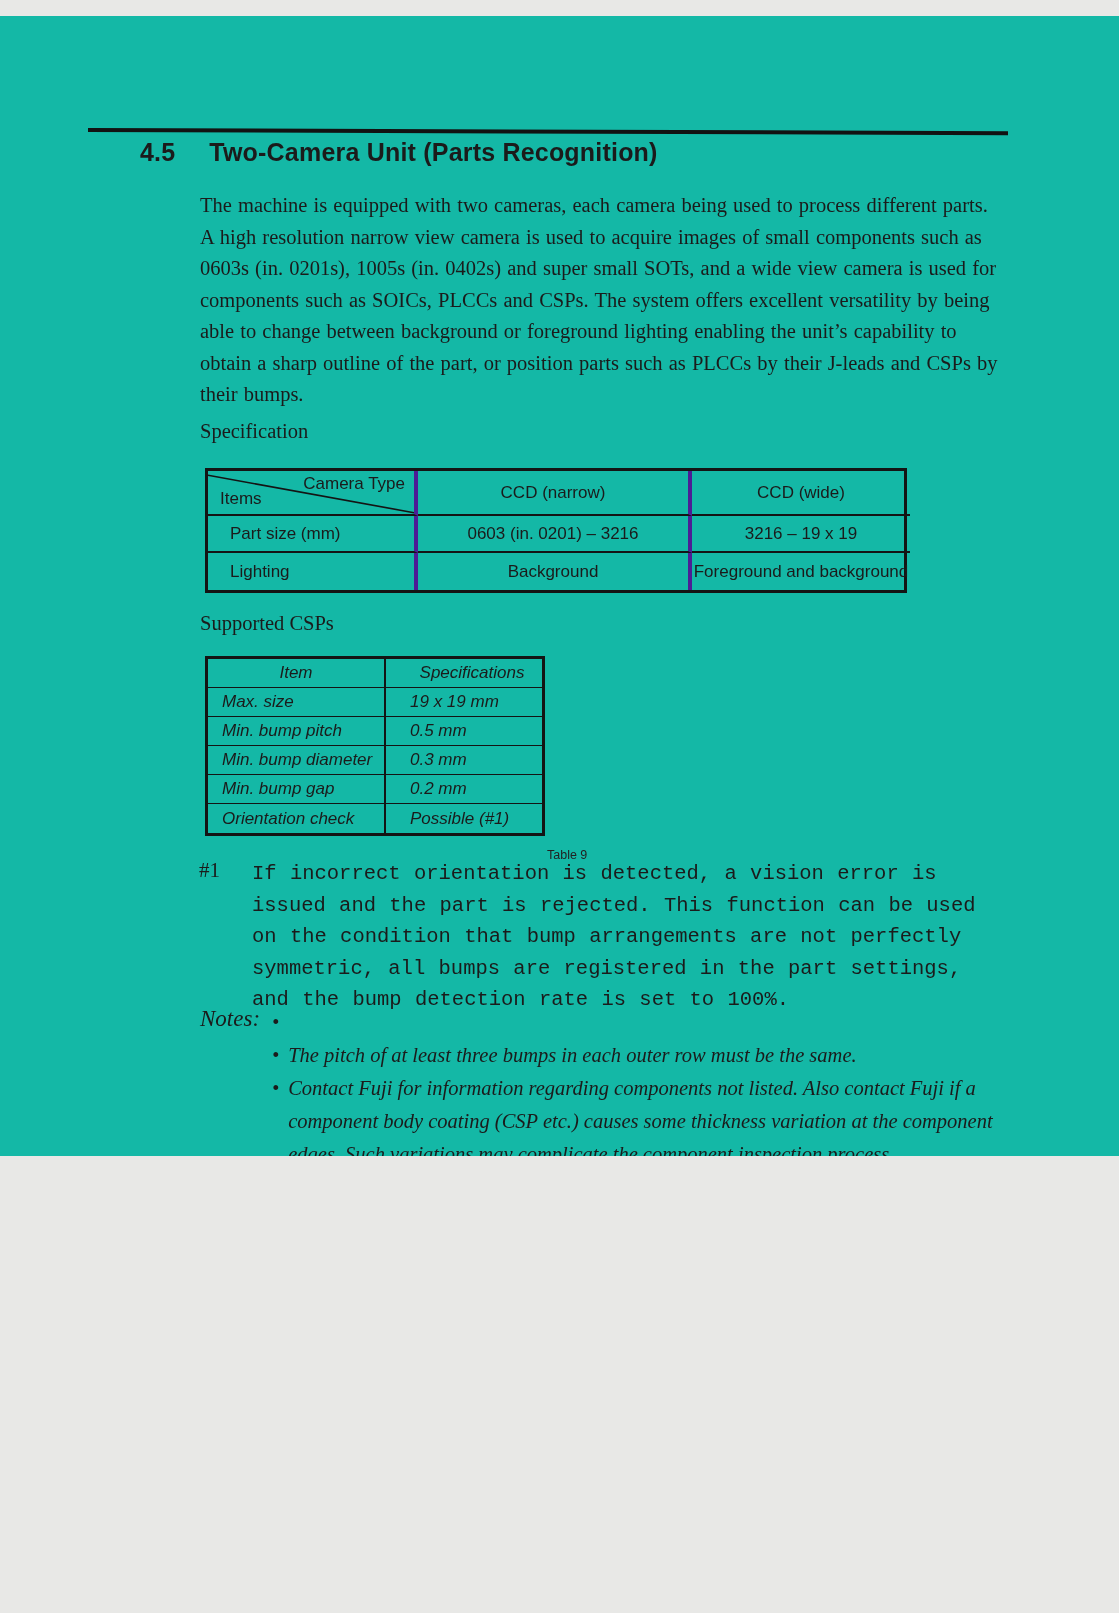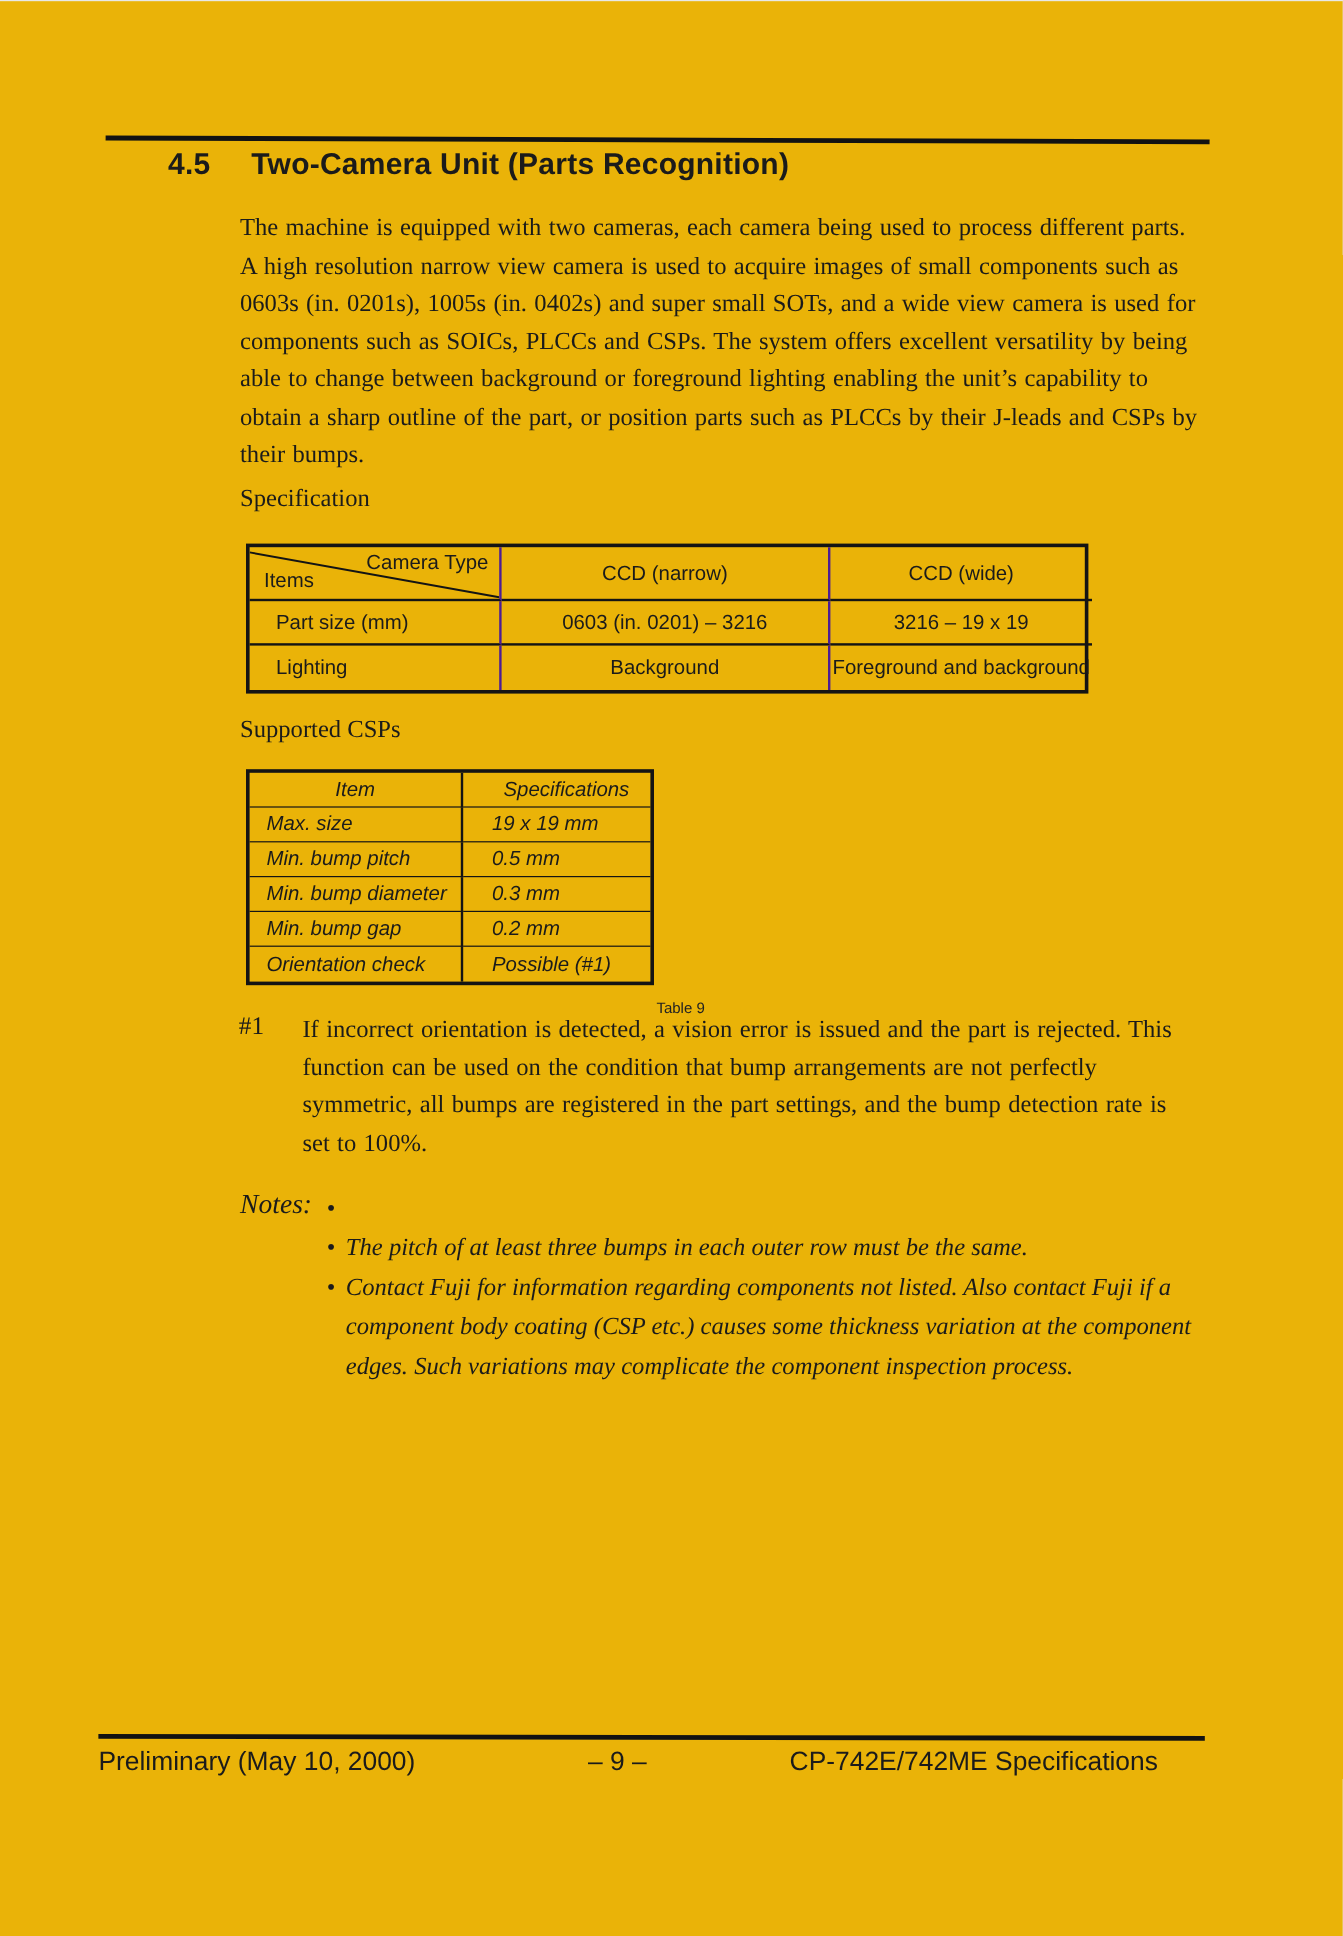--- a/index.html
+++ b/index.html
@@ -1,20 +1,20 @@
 <!DOCTYPE html>
 <html><head>
 <meta charset="utf-8">
 <style>
   html,body{margin:0;padding:0;background:#e8e8e6;}
   .page{
     position:relative;
-    width:1119px;height:1613px;
-    margin:1px auto;
-    background:#eab308;
+    width:1119px;height:1140px;
+    margin:16px auto;
+    background:#14b8a6;
     color:#1b1b1b;
     font-family:"Liberation Serif", serif;
     overflow:hidden;
   }
   .rule{position:absolute;background:#121212;}
   .top-rule{left:88px;top:112px;width:920px;height:4px;transform:rotate(0.2deg);transform-origin:left center;}
   .footer-rule{left:82px;top:1444px;width:922px;height:4px;transform:rotate(0.1deg);transform-origin:left center;}
 
   .heading{
     position:absolute;left:140px;top:122px;
@@ -38,21 +38,21 @@
     position:absolute;left:205px;top:452px;width:702px;
     font-family:"Liberation Sans", sans-serif;font-size:17px;
   }
   .t8-grid{
     display:grid;
     grid-template-columns:210px 274px 218px;
     grid-template-rows:45px 37px 37px;
     border:3px solid #141414;
   }
   .t8-grid .cell{
-    border-right:2px solid #4c1d95;
+    border-right:4px solid #4c1d95;
     border-bottom:2px solid #141414;
     display:flex;align-items:center;justify-content:center;
     padding:0 6px;box-sizing:border-box;
     white-space:nowrap;
   }
   .t8-grid .cell.last-col{border-right:none;}
   .t8-grid .cell.last-row{border-bottom:none;}
   .t8-grid .cell.left{justify-content:flex-start;padding-left:22px;}
   .corner{position:relative;padding:0;}
   .corner svg{position:absolute;inset:0;width:100%;height:100%;}
@@ -86,21 +86,21 @@
   .t9-grid .cell.last-row{border-bottom:none;}
   .t9-caption{position:absolute;left:547px;top:832px;}
 
   
   .footnote-marker{
     position:absolute;left:199px;top:842px;
     font-size:21px;
   }
   .footnote-text{
     position:absolute;left:252px;top:842px;width:748px;
-    font-size:20.5px;line-height:31.5px;word-spacing:1px;
+    font-size:20.5px;line-height:31.5px;word-spacing:1px;font-family:Liberation Mono, monospace;
   }
 
   
   .notes-label{
     position:absolute;left:200px;top:990px;
     font-style:italic;font-size:23px;
   }
   .notes-list{
     position:absolute;left:272px;top:990px;width:740px;
     font-style:italic;font-size:20.5px;line-height:33px;

